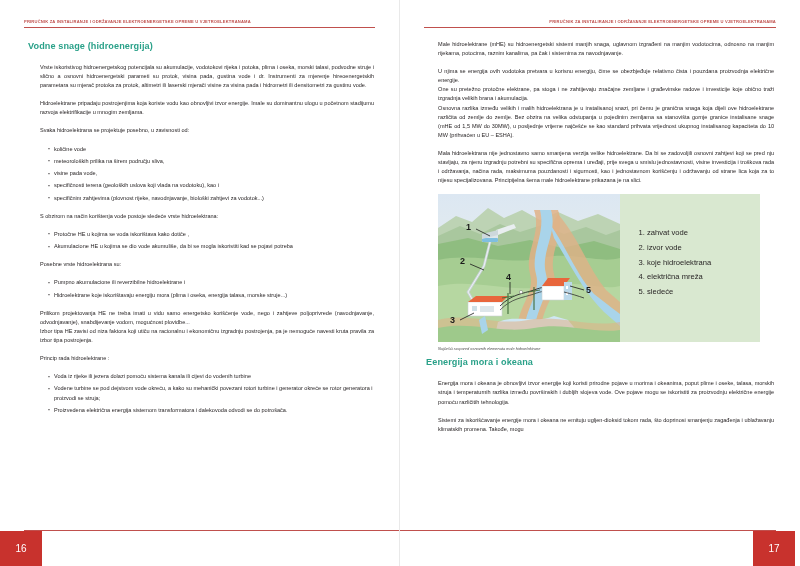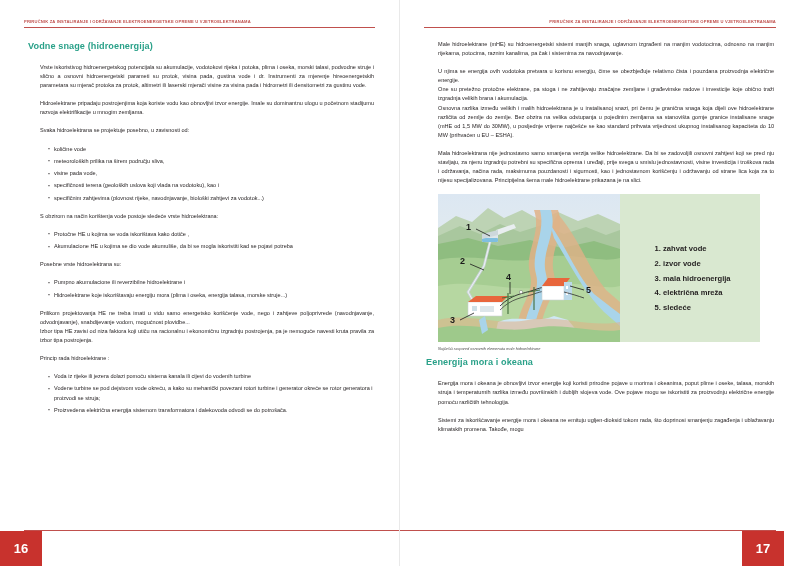--- a/index.html
+++ b/index.html
@@ -130,24 +130,23 @@
     height: 148px;
     overflow: hidden;
   }
   .fig-legend {
     position: absolute;
     left: 196px;
     top: 32px;
     width: 120px;
   }
   .fig-legend ol {
-    margin: 16px;
+    margin: 0;
     padding: 0 0 0 13px;
     list-style: decimal;
-    font-weight: bold;
   }
   .fig-legend li {
     font-size: 7.6px;
     line-height: 14.6px;
     color: #231f20;
   }
   .fig-cap {
     margin-top: 4px;
     font-size: 3.9px;
     font-style: italic;
@@ -172,28 +171,28 @@
   .page.left  .foot-rule { left: 24px;  right: 0; }
   .page.right .foot-rule { left: 0;     right: 24px; }
 
   .pagenum {
     position: absolute;
     bottom: 0;
     width: 42px;
     height: 35px;
     background: #c8322d;
     color: #ffffff;
-    font-size: 13px;
-    font-weight: 700;
+    font-size: 10px;
+    font-weight: 400;
     display: flex;
     align-items: center;
     justify-content: center;
   }
   .page.left  .pagenum { left: 0; }
-  .page.right .pagenum { right: 16px; }
+  .page.right .pagenum { right: 5px; }
 </style>
 </head>
 <body>
 
 <div class="spread">
 
   <div class="page left">
 
     <div class="runhead">
       <div class="rh-text">PRIRUČNIK ZA INSTALIRANJE I ODRŽAVANJE ELEKTROENERGETSKE OPREME U VJETROELEKTRANAMA</div>
@@ -345,21 +344,21 @@
                 <path d="M146,96 L132,92" stroke="#1a1a1a" stroke-width="0.8" fill="none"></path>
                 <text x="148" y="99">5</text>
               </g>
             </svg>
           </div>
 
           <div class="fig-legend">
             <ol>
               <li>zahvat vode</li>
               <li>izvor vode</li>
-              <li>mala hidroenergija</li>
+              <li>koje hidroelektrana</li>
               <li>električna mreža</li>
               <li>sledeće</li>
             </ol>
           </div>
         </div>
 
         <div class="fig-cap">Najčešći raspored osnovnih elemenata male hidroelektrane</div>
       </div>
 
       <h2 class="sec-head" style="">Eenergija mora i okeana</h2>

